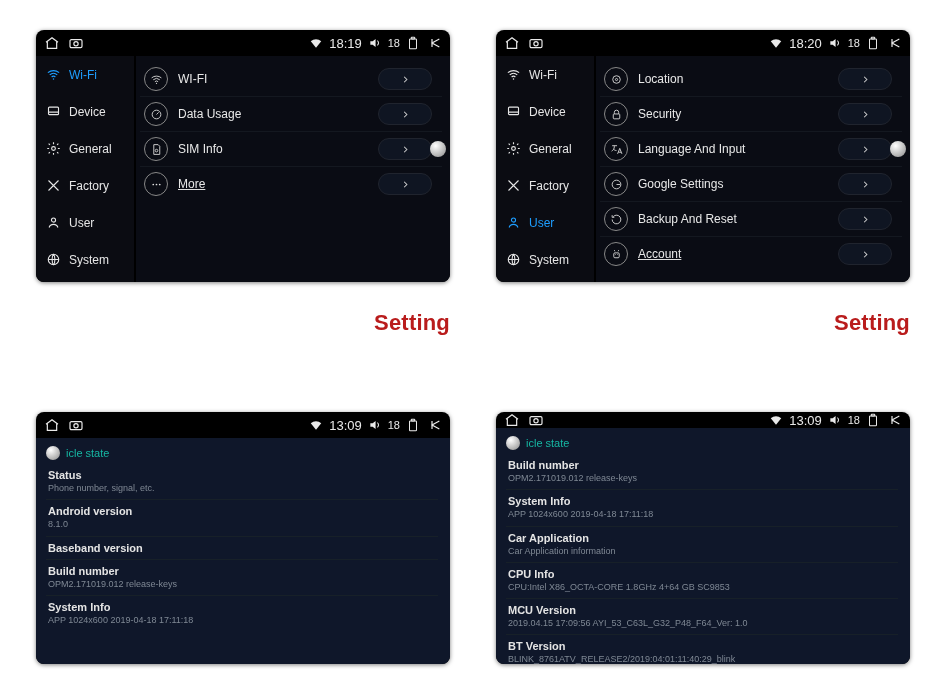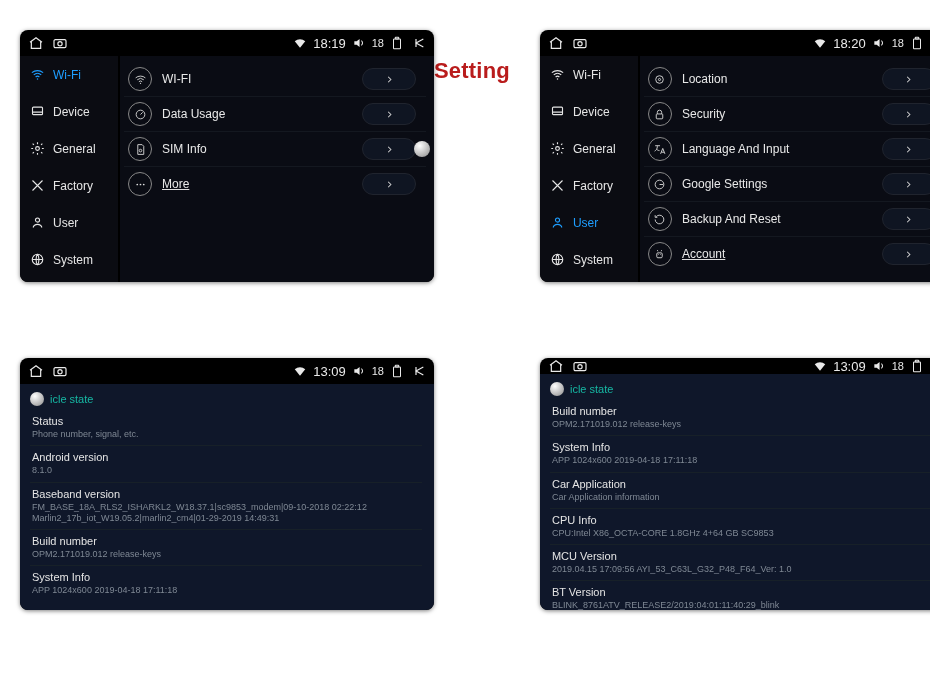--- a/index.html
+++ b/index.html
@@ -13,21 +13,21 @@
     color: #ddd;
   }
   .grid {
     display: grid;
     grid-template-columns: 1fr 1fr;
     grid-template-rows: auto auto;
     gap: 76px 30px;
     padding: 30px 20px 30px 20px;
     box-sizing: border-box;
   }
-  .cell { display: flex; flex-direction: row; align-items: flex-start; }
+  .cell { display: flex; flex-direction: column; align-items: flex-end; }
   .dev {
     width: 414px;
     height: 252px;
     background: #000000;
     border-radius: 8px;
     overflow: hidden;
     box-shadow: 0 1px 4px rgba(0,0,0,0.5);
     display: flex;
     flex-direction: column;
     position: relative;
@@ -130,21 +130,21 @@
     display:flex; align-items:center; gap:6px;
     height:22px;
   }
   .sys-head .dot {
     width:14px; height:14px; border-radius:50%;
     background: radial-gradient(circle at 35% 30%, #fff, #b9b9b9 60%, #888);
   }
   .sys-head .title { color:#16b7a3; font-size:11px; }
   .sys-item { border-bottom:1px solid #172028; padding: 5px 0 5px 2px; }
   .sys-item:last-child { border-bottom:none; }
-  .sys-item .k { font-size:11px; color:#e4e4e4; }
+  .sys-item .k { font-size:11px; color:#e4e4e4;font-weight:bold; }
   .sys-item .v { font-size:9px; color:#7f8894; margin-top:2px; line-height:1.25; white-space:pre-line; }
 </style>
 </head>
 <body>
 
 <svg width="0" height="0" style="position:absolute">
   <defs>
     <symbol id="i-home" viewBox="0 0 24 24">
         <path d="M3 11 L12 4 L21 11 M5 10 V20 H19 V10"></path>
       </symbol>
@@ -617,22 +617,20 @@
     <div class="sys-item">
       <div class="k">Status</div>
       <div class="v">Phone number, signal, etc.</div>
     </div>
     <div class="sys-item">
       <div class="k">Android version</div>
       <div class="v">8.1.0</div>
     </div>
     <div class="sys-item">
       <div class="k">Baseband version</div>
-      <div class="v">FM_BASE_18A_RLS2_ISHARKL2_W18.37.1|sc9853_modem|09-10-2018 02:22:12
-Marlin2_17b_iot_W19.05.2|marlin2_cm4|01-29-2019 14:49:31</div>
     </div>
     <div class="sys-item">
       <div class="k">Build number</div>
       <div class="v">OPM2.171019.012 release-keys</div>
     </div>
     <div class="sys-item">
       <div class="k">System Info</div>
       <div class="v">APP 1024x600 2019-04-18 17:11:18</div>
     </div>
   </div>

